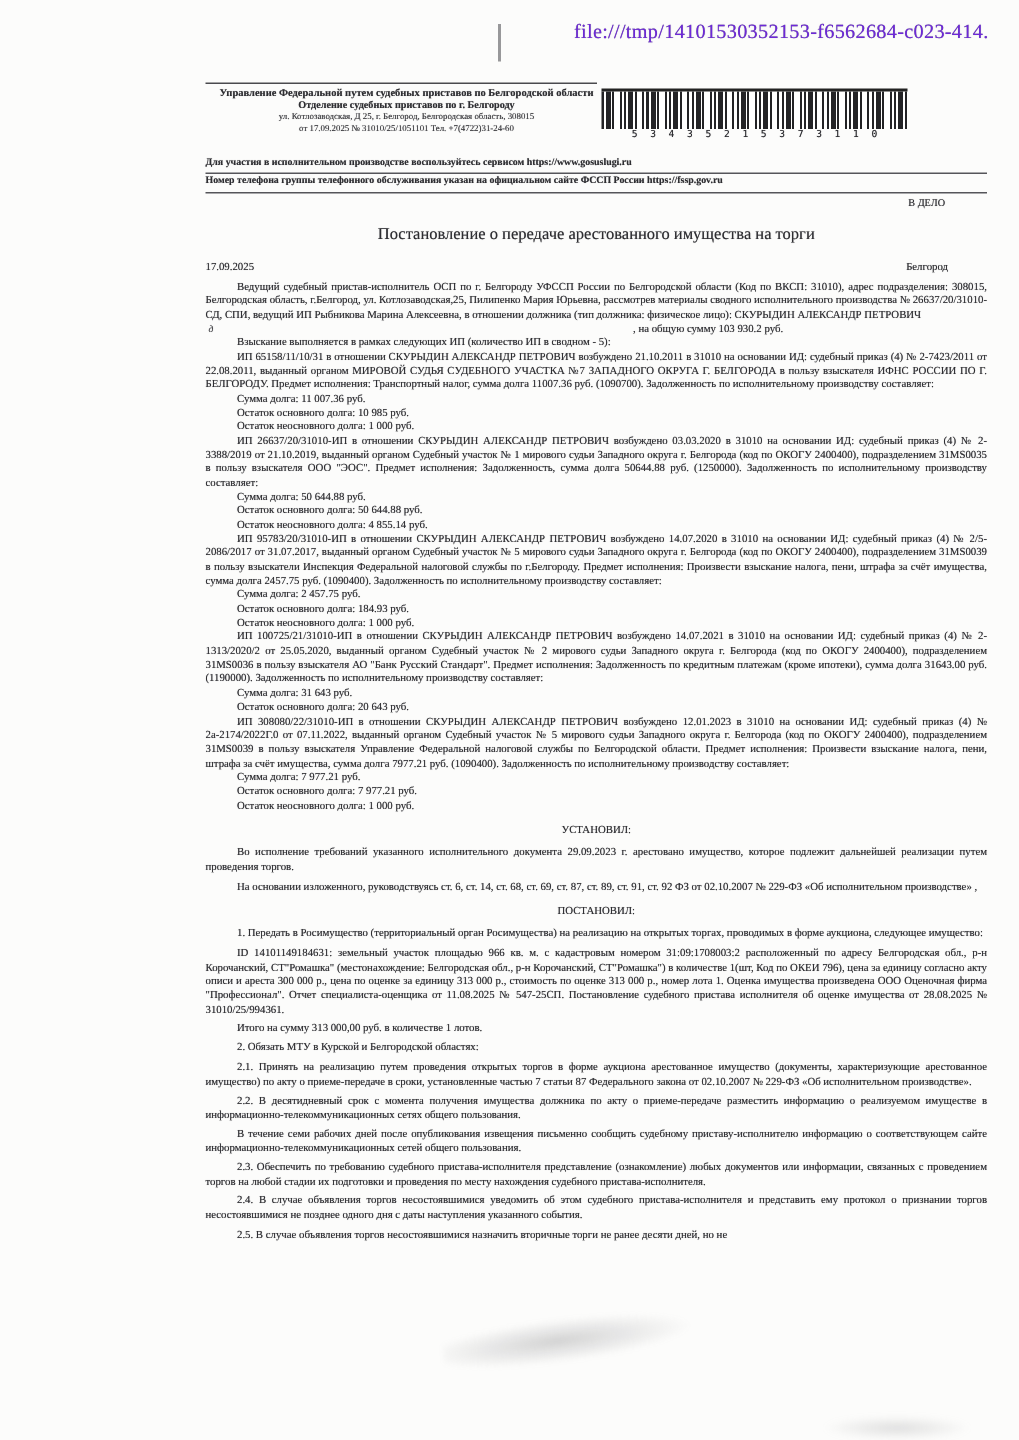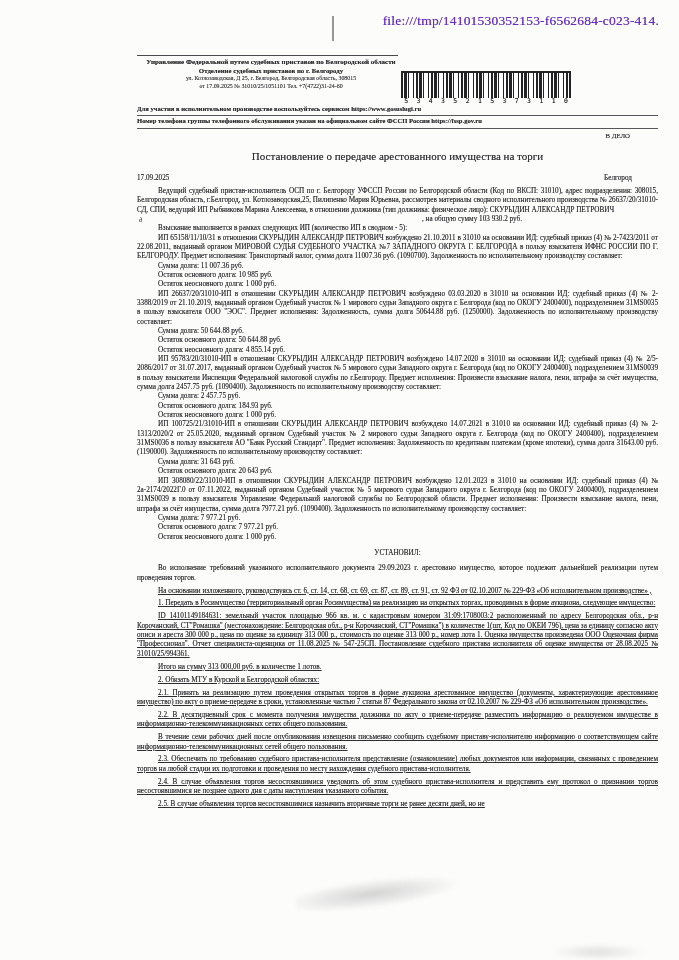--- a/index.html
+++ b/index.html
@@ -20,21 +20,21 @@
   .doc{
     position:absolute;left:137px;top:55px;width:521px;
     font-size:7.2px;line-height:9.35px;
   }
   .lh-toprule{border-top:1.3px solid #4a4a4e;width:261px;margin-bottom:1px;}
   .letterhead{position:relative;height:46px;}
   .lh-left{position:absolute;left:0;top:1px;width:268px;text-align:center;}
   .lh-org{font-weight:bold;font-size:7px;line-height:8.8px;}
   .lh-div{font-weight:bold;font-size:6.8px;line-height:8.6px;}
   .lh-small{font-size:5.9px;line-height:7.2px;color:#3a3a3e;}
-  .barcode{position:absolute;left:264px;top:14px;width:170px;}
+  .barcode{position:absolute;left:264px;top:2px;width:204px;}
   .bars{
     height:25px;border-top:2px solid #222;
     background:repeating-linear-gradient(90deg,
       #232326 0px,#232326 1.6px,#ffffff 1.6px,#ffffff 2.9px,
       #232326 2.9px,#232326 6.1px,#ffffff 6.1px,#ffffff 7.3px,
       #232326 7.3px,#232326 8.5px,#ffffff 8.5px,#ffffff 12.2px,
       #232326 12.2px,#232326 13.4px,#ffffff 13.4px,#ffffff 15px);
   }
   .bdigits{
     font-family:"DejaVu Sans Mono",monospace;font-size:6.4px;line-height:7.5px;
@@ -44,21 +44,21 @@
     border-bottom:1px solid #55555a;font-weight:bold;font-size:6.6px;
     line-height:8.4px;padding:1.5px 0 2px 0;
   }
   .stamp-row{text-align:right;padding-right:28px;font-size:6.8px;margin-top:2px;}
   .title{text-align:center;font-size:11px;margin-top:12px;}
   .dateline{display:flex;justify-content:space-between;padding-right:26px;margin-top:12px;margin-bottom:4px;}
   .p{text-align:justify;text-indent:21px;}
   .ind{padding-left:21px;}
   .ctr{text-align:center;}
   .h-heading{margin:7px 0 6px 0;}
-  .sp{margin-top:3.6px;text-decoration:underline;}
+  .sp{margin-top:3.6px;}
   .redacted-row{position:relative;height:9.35px;}
   .redacted-mark{position:absolute;left:2px;top:0;font-size:6.4px;font-style:italic;color:#47474c;}
   .total-sum{position:absolute;left:258px;top:0;margin-left:27px;}
   .smudge-1{
     position:absolute;left:295px;top:878px;width:170px;height:30px;
     background:radial-gradient(ellipse at 45% 50%,rgba(115,115,118,.30),rgba(115,115,118,0) 68%);
     filter:blur(1.6px);transform:rotate(-7deg);
   }
   .smudge-2{
     position:absolute;left:548px;top:944px;width:100px;height:16px;
@@ -140,20 +140,21 @@
     <div class="p">ИП 308080/22/31010-ИП в отношении СКУРЫДИН АЛЕКСАНДР ПЕТРОВИЧ возбуждено 12.01.2023 в 31010 на основании ИД: судебный приказ (4) № 2а-2174/2022Г.0 от 07.11.2022, выданный органом Судебный участок № 5 мирового судьи Западного округа г. Белгорода (код по ОКОГУ 2400400), подразделением 31MS0039 в пользу взыскателя Управление Федеральной налоговой службы по Белгородской области. Предмет исполнения: Произвести взыскание налога, пени, штрафа за счёт имущества, сумма долга 7977.21 руб. (1090400). Задолженность по исполнительному производству составляет:</div>
     <div class="ind">Сумма долга: 7 977.21 руб.</div>
     <div class="ind">Остаток основного долга: 7 977.21 руб.</div>
     <div class="ind">Остаток неосновного долга: 1 000 руб.</div>
   </div>
 
   <div class="ctr h-heading">УСТАНОВИЛ:</div>
   <div class="p">Во исполнение требований указанного исполнительного документа 29.09.2023 г. арестовано имущество, которое подлежит дальнейшей реализации путем проведения торгов.</div>
   <div class="p sp">На основании изложенного, руководствуясь ст. 6, ст. 14, ст. 68, ст. 69, ст. 87, ст. 89, ст. 91, ст. 92 ФЗ от 02.10.2007 № 229-ФЗ «Об исполнительном производстве» ,</div>
 
+  <div class="ctr h-heading">ПОСТАНОВИЛ:</div>
   <div class="p sp">1. Передать в Росимущество (территориальный орган Росимущества) на реализацию на открытых торгах, проводимых в форме аукциона, следующее имущество:</div>
   <div class="p sp">ID 14101149184631: земельный участок площадью 966 кв. м. с кадастровым номером 31:09:1708003:2 расположенный по адресу Белгородская обл., р-н Корочанский, СТ"Ромашка" (местонахождение: Белгородская обл., р-н Корочанский, СТ"Ромашка") в количестве 1(шт, Код по ОКЕИ 796), цена за единицу согласно акту описи и ареста 300 000 р., цена по оценке за единицу 313 000 р., стоимость по оценке 313 000 р., номер лота 1. Оценка имущества произведена ООО Оценочная фирма "Профессионал". Отчет специалиста-оценщика от 11.08.2025 № 547-25СП. Постановление судебного пристава исполнителя об оценке имущества от 28.08.2025 № 31010/25/994361.</div>
   <div class="ind sp">Итого на сумму 313 000,00 руб. в количестве 1 лотов.</div>
   <div class="ind sp">2. Обязать МТУ в Курской и Белгородской областях:</div>
   <div class="p sp">2.1. Принять на реализацию путем проведения открытых торгов в форме аукциона арестованное имущество (документы, характеризующие арестованное имущество) по акту о приеме-передаче в сроки, установленные частью 7 статьи 87 Федерального закона от 02.10.2007 № 229-ФЗ «Об исполнительном производстве».</div>
   <div class="p sp">2.2. В десятидневный срок с момента получения имущества должника по акту о приеме-передаче разместить информацию о реализуемом имуществе в информационно-телекоммуникационных сетях общего пользования.</div>
   <div class="p sp">В течение семи рабочих дней после опубликования извещения письменно сообщить судебному приставу-исполнителю информацию о соответствующем сайте информационно-телекоммуникационных сетей общего пользования.</div>
   <div class="p sp">2.3. Обеспечить по требованию судебного пристава-исполнителя представление (ознакомление) любых документов или информации, связанных с проведением торгов на любой стадии их подготовки и проведения по месту нахождения судебного пристава-исполнителя.</div>
   <div class="p sp">2.4. В случае объявления торгов несостоявшимися уведомить об этом судебного пристава-исполнителя и представить ему протокол о признании торгов несостоявшимися не позднее одного дня с даты наступления указанного события.</div>
   <div class="p sp">2.5. В случае объявления торгов несостоявшимися назначить вторичные торги не ранее десяти дней, но не</div>

